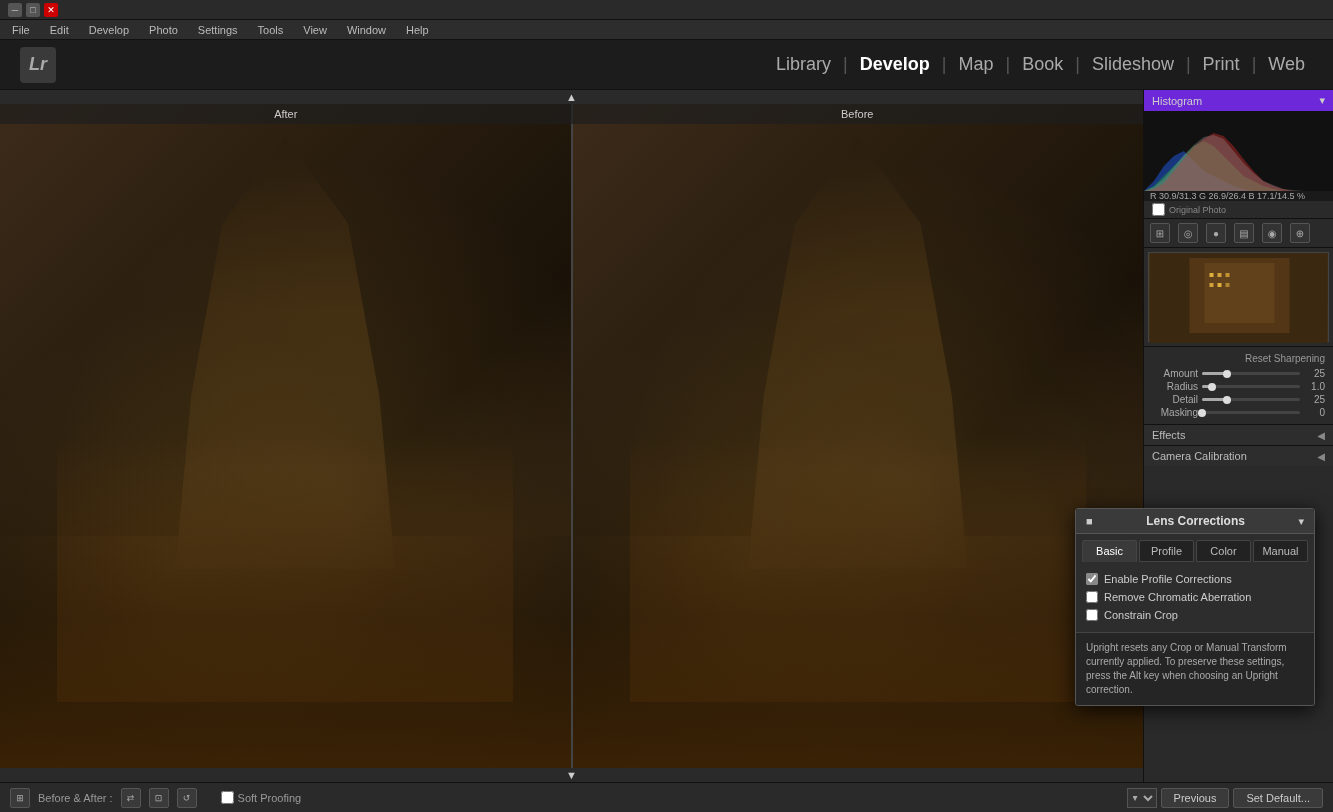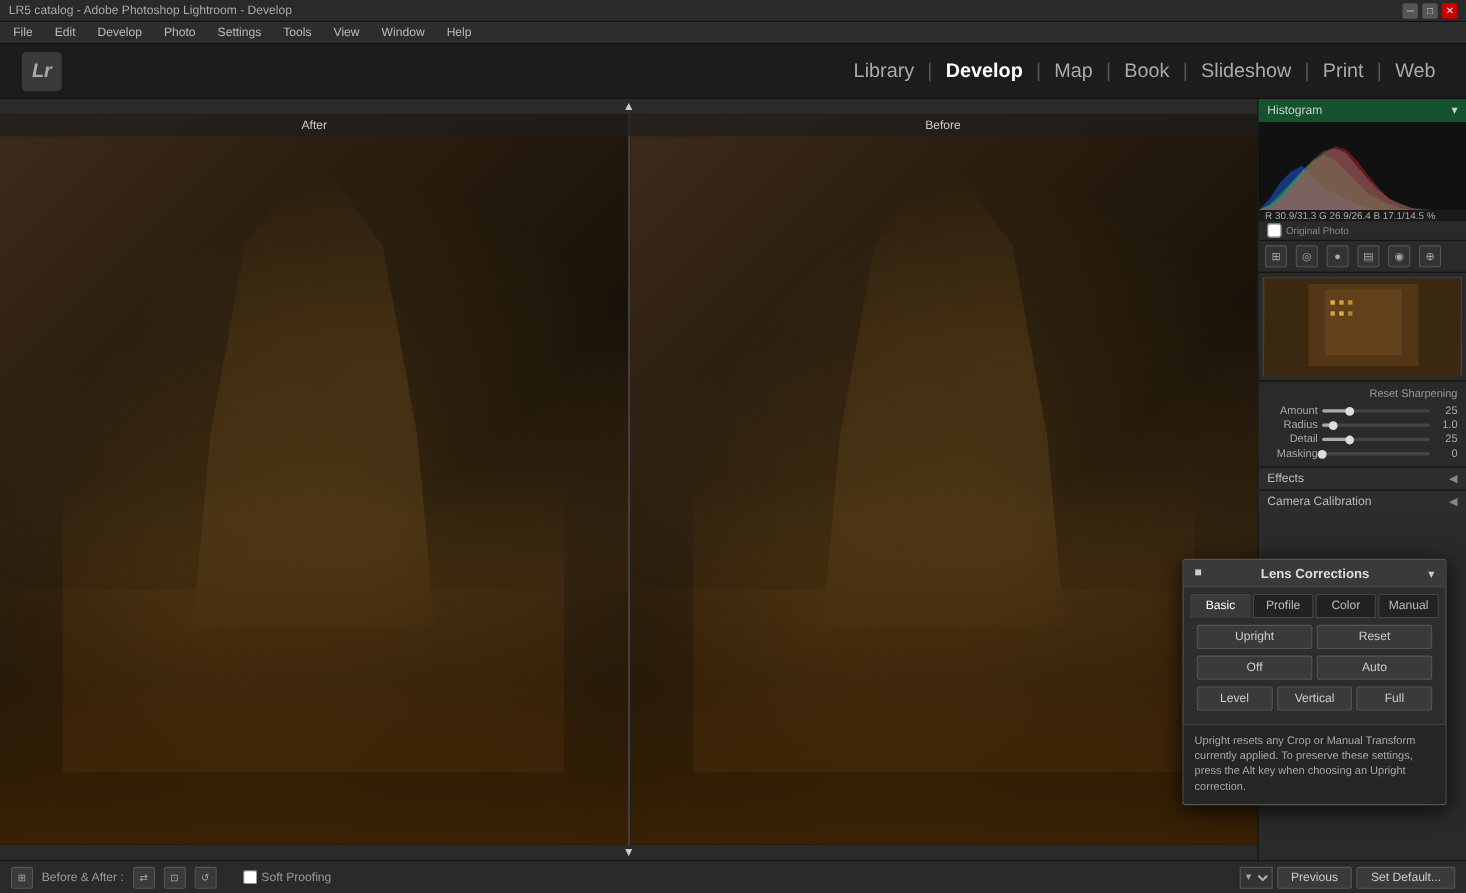--- a/index.html
+++ b/index.html
@@ -88,21 +88,21 @@
     
     #right-panel {
       width: 190px; background: #2a2a2a; border-left: 1px solid #111;
       display: flex; flex-direction: column; overflow: hidden;
     }
 
     
     #histogram-section { border-bottom: 1px solid #111; }
     #histogram-header {
       display: flex; align-items: center; justify-content: space-between;
-      padding: 4px 8px; background: #14532d; cursor: pointer;
+      padding: 4px 8px; background: #6d28d9; cursor: pointer;
     }
     #histogram-canvas {
       height: 80px; background: #111; position: relative; overflow: hidden;
     }
     #hist-values { padding: 0 6px; font-size: 9px; color: #aaa; background: #1a1a1a; }
     #original-photo { padding: 2px 8px; font-size: 9px; color: #888; }
     .checkbox-row { display: flex; align-items: center; gap: 4px; }
 
     
     #tool-icons { display: flex; align-items: center; padding: 4px 6px; gap: 8px; background: #2a2a2a; border-bottom: 1px solid #111; }
@@ -178,21 +178,20 @@
 
     
     .panel-row { display: flex; align-items: flex-end; justify-content: space-between; padding: 4px 8px; background: #2d2d2d; border-top: 1px solid #111; cursor: pointer; }
     .panel-row-label { font-size: 11px; color: #bbb; }
     .panel-arrow { color: #888; font-size: 10px; }
   </style>
 </head>
 <body>
 
 <div id="title-bar">
-  <span class="title-text">LR5 catalog - Adobe Photoshop Lightroom - Develop</span>
   <div class="win-controls">
     <button class="win-btn win-minimize">─</button>
     <button class="win-btn win-maximize">□</button>
     <button class="win-btn win-close">✕</button>
   </div>
 </div>
 
 <div id="menu-bar">
   <span class="menu-item">File</span>
   <span class="menu-item">Edit</span>
@@ -381,34 +380,33 @@
       <span>■</span>
       <span id="lens-header-title">Lens Corrections</span>
       <span>▾</span>
     </div>
     <div id="lens-tabs">
       <div class="lens-tab active">Basic</div>
       <div class="lens-tab">Profile</div>
       <div class="lens-tab">Color</div>
       <div class="lens-tab">Manual</div>
     </div>
-    <div id="upright-section">
-      <div class="upright-row">
-        <button class="upright-btn">Upright</button>
-        <button class="upright-btn">Reset</button>
-      </div>
-      <div class="upright-row">
-        <button class="upright-btn2" style="flex:1;margin:0 2px;">Off</button>
-        <button class="upright-btn2" style="flex:1;margin:0 2px;">Auto</button>
-      </div>
-      <div class="upright-row">
-        <button class="upright-btn2" style="flex:1;margin:0 2px;">Level</button>
-        <button class="upright-btn2" style="flex:1;margin:0 2px;">Vertical</button>
-        <button class="upright-btn2" style="flex:1;margin:0 2px;">Full</button>
-      </div>
+    <div id="lens-body">
+      <label class="lens-checkbox-row">
+        <input type="checkbox" checked="" style="">
+        <span class="lens-checkbox-label">Enable Profile Corrections</span>
+      </label>
+      <label class="lens-checkbox-row">
+        <input type="checkbox" style="">
+        <span class="lens-checkbox-label">Remove Chromatic Aberration</span>
+      </label>
+      <label class="lens-checkbox-row">
+        <input type="checkbox" style="">
+        <span class="lens-checkbox-label">Constrain Crop</span>
+      </label>
     </div>
     <div class="upright-help">Upright resets any Crop or Manual Transform currently applied. To preserve these settings, press the Alt key when choosing an Upright correction.</div>
   </div>
 
 </div>
 
 <div id="bottom-bar">
   <div class="bottom-icon">⊞</div>
   <span class="bottom-label">Before &amp; After :</span>
   <div class="bottom-icon">⇄</div>

